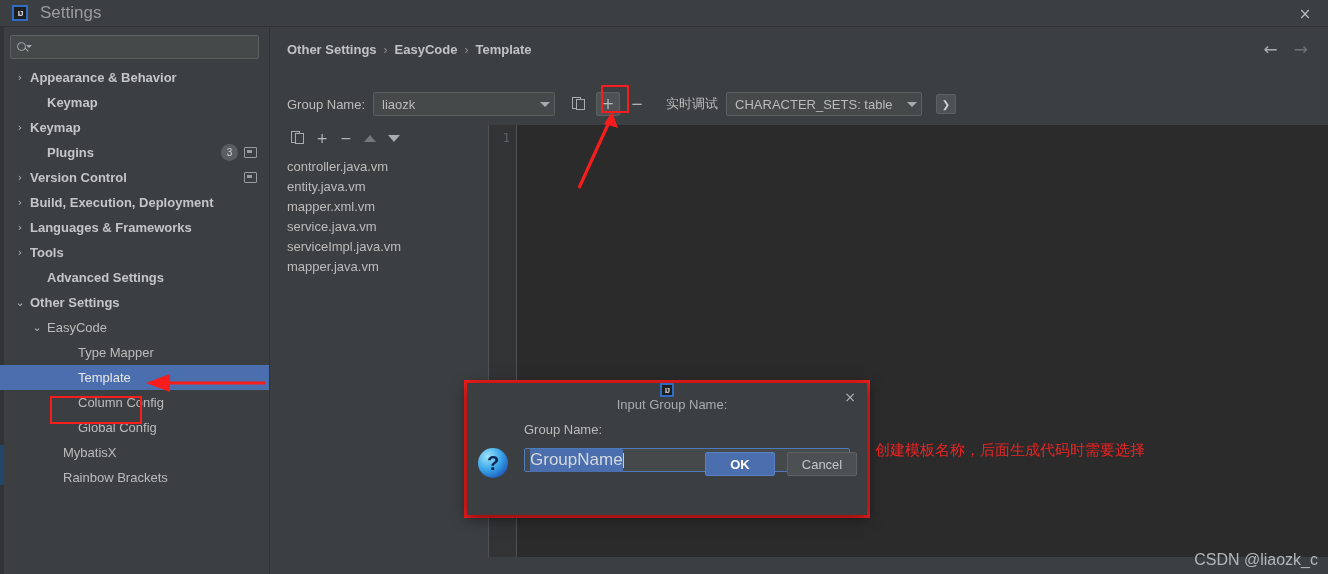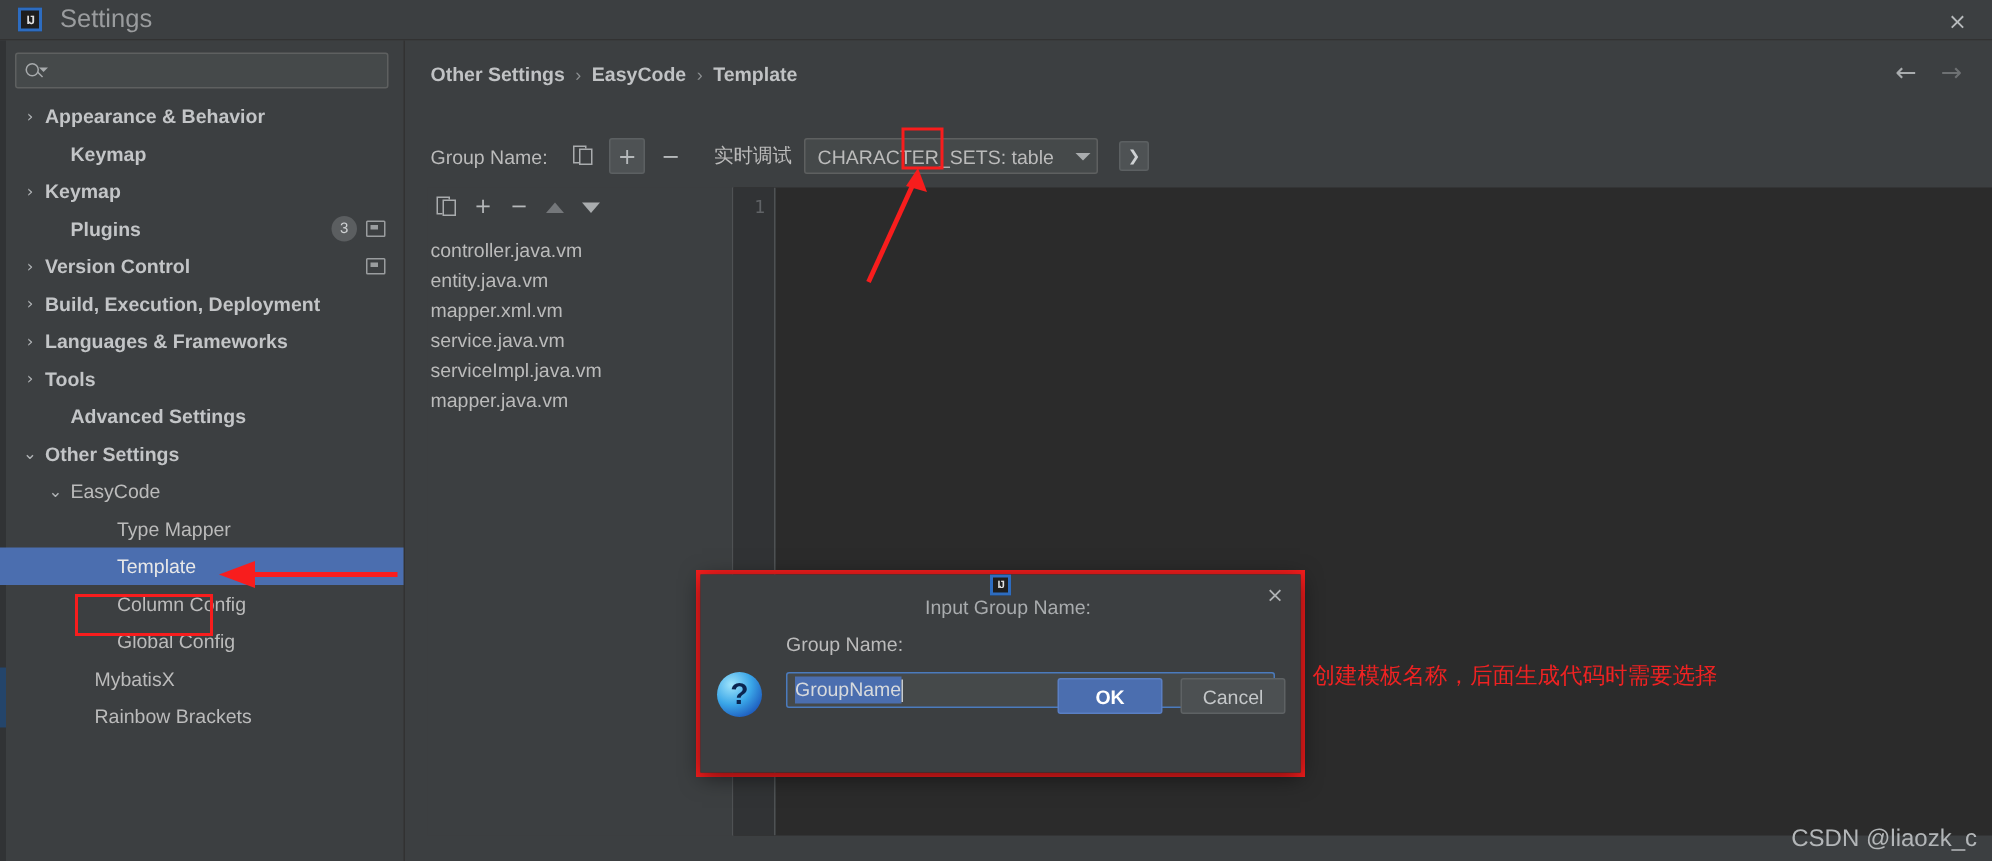--- a/index.html
+++ b/index.html
@@ -255,21 +255,21 @@
   }
   .dlg-field-label {
     position: absolute; left: 57px; top: 10px; font-size: 13px; color: #bbbbbb;
   }
   .dlg-input {
     position: absolute; left: 57px; top: 36px; width: 326px; height: 24px;
     background: #45494a; border: 1.5px solid #4b7bbd; border-radius: 2px;
     display: flex; align-items: center; padding: 0 5px;
   }
   .dlg-input-sel {
-    background: #4b6eaf; color: #d6d9dc; font-size: 13px; padding: 1px 0 2px 0;
+    background: #4b6eaf; color: #d6d9dc; font-size: 17px; padding: 1px 0 2px 0;
   }
   .text-caret {
     width: 1px; height: 15px; background: #c8cbcd; margin-left: 0px;
   }
   .dlg-buttons {
     position: absolute; right: 10px; bottom: 8px; display: flex; gap: 12px;
   }
   .btn {
     height: 24px; min-width: 70px; border-radius: 2px;
     display: flex; align-items: center; justify-content: center;
@@ -429,20 +429,24 @@
       </div>
 
     <div class="nav-arrows">
       <span class="nav-arrow">←</span>
       <span class="nav-arrow disabled">→</span>
     </div>
 
     <div class="toolbar-row">
       <span class="lbl">Group Name:</span>
 
+      <div class="combo" id="group-combo">
+        <span class="combo-text">liaozk</span>
+        <span class="combo-caret"></span>
+      </div>
 
       <div class="tb-btn" style="margin-left:12px;">
         <span class="copy-icon">
           <span class="back"></span>
             <span class="front"></span>
         </span>
       </div>
 
       <div class="tb-btn pressed" style="margin-left:5px;">
         <span>+</span>

